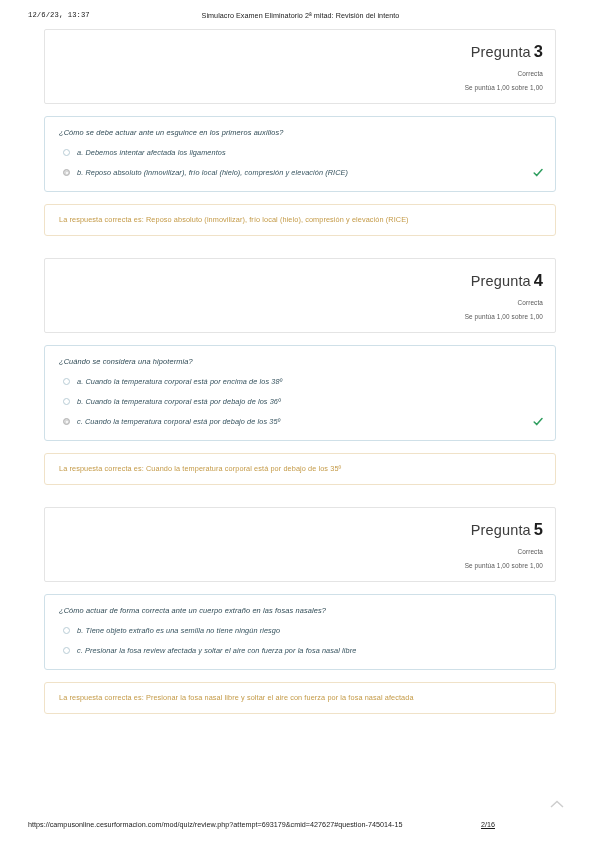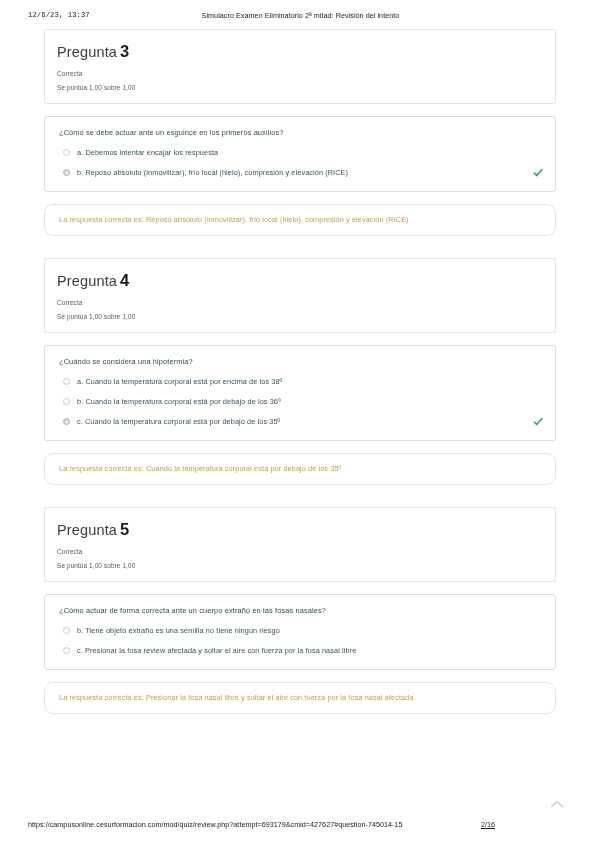--- a/index.html
+++ b/index.html
@@ -52,20 +52,21 @@
     width: 512px;
   }
 
   
   .q-card {
     border: 1px solid #e4e4e4;
     border-radius: 2px;
     background: #ffffff;
     padding: 10px 12px 12px 12px;
     margin-bottom: 12px;
+    text-align: right;
   }
   .q-title {
     font-size: 14.5px;
     font-weight: 300;
     color: #3c3c3c;
     line-height: 1.1;
     letter-spacing: 0.15px;
     margin: 2px 0 9px 0;
   }
   .q-title .q-num {
@@ -88,20 +89,21 @@
   }
 
   
   .a-card {
     border: 1px solid #cfe0e8;
     border-radius: 3px;
     background: #ffffff;
     padding: 11px 14px 13px 14px;
     margin-bottom: 12px;
     position: relative;
+    font-style: italic;
   }
   .a-stem {
     font-size: 7.4px;
     color: #2f4a55;
     margin-bottom: 12px;
     letter-spacing: 0.12px;
   }
   .a-option {
     position: relative;
     display: flex;
@@ -151,21 +153,21 @@
     width: 10px;
     height: 10px;
   }
   .tick svg {
     display: block;
   }
 
   
   .f-card {
     border: 1px solid #f0e2c8;
-    border-radius: 9px;
+    border-radius: 3px;
     background: #ffffff;
     padding: 10px 14px 11px 14px;
     margin-bottom: 22px;
   }
   .f-text {
     font-size: 7.3px;
     color: #c49a47;
     letter-spacing: 0.1px;
   }
 
@@ -215,21 +217,21 @@
 <div class="page" id="page-root">
     <div class="q-card">
       <div class="q-title"><span>Pregunta</span><span class="q-num">3</span></div>
       <div class="q-state">Correcta</div>
       <div class="q-grade">Se puntúa 1,00 sobre 1,00</div>
     </div>
     <div class="a-card">
       <div class="a-stem">¿Cómo se debe actuar ante un esguince en los primeros auxilios?</div>
       <div class="a-option">
         <span class="radio"></span>
-        <span class="a-text">a. Debemos intentar encajar los respuesta</span>
+        <span class="a-text">a. Debemos intentar afectada los ligamentos</span>
       </div>
       <div class="a-option">
         <span class="radio checked"></span>
         <span class="a-text">b. Reposo absoluto (inmovilizar), frío local (hielo), compresión y elevación (RICE)</span>
         <span class="tick">
           <svg width="10" height="10" viewBox="0 0 10 10">
             <path d="M1.2 5.0 L3.7 7.6 L9.0 1.6" fill="none" stroke="#2f9e5f" stroke-width="1.5" stroke-linecap="round" stroke-linejoin="round"></path>
           </svg>
         </span>
       </div>

